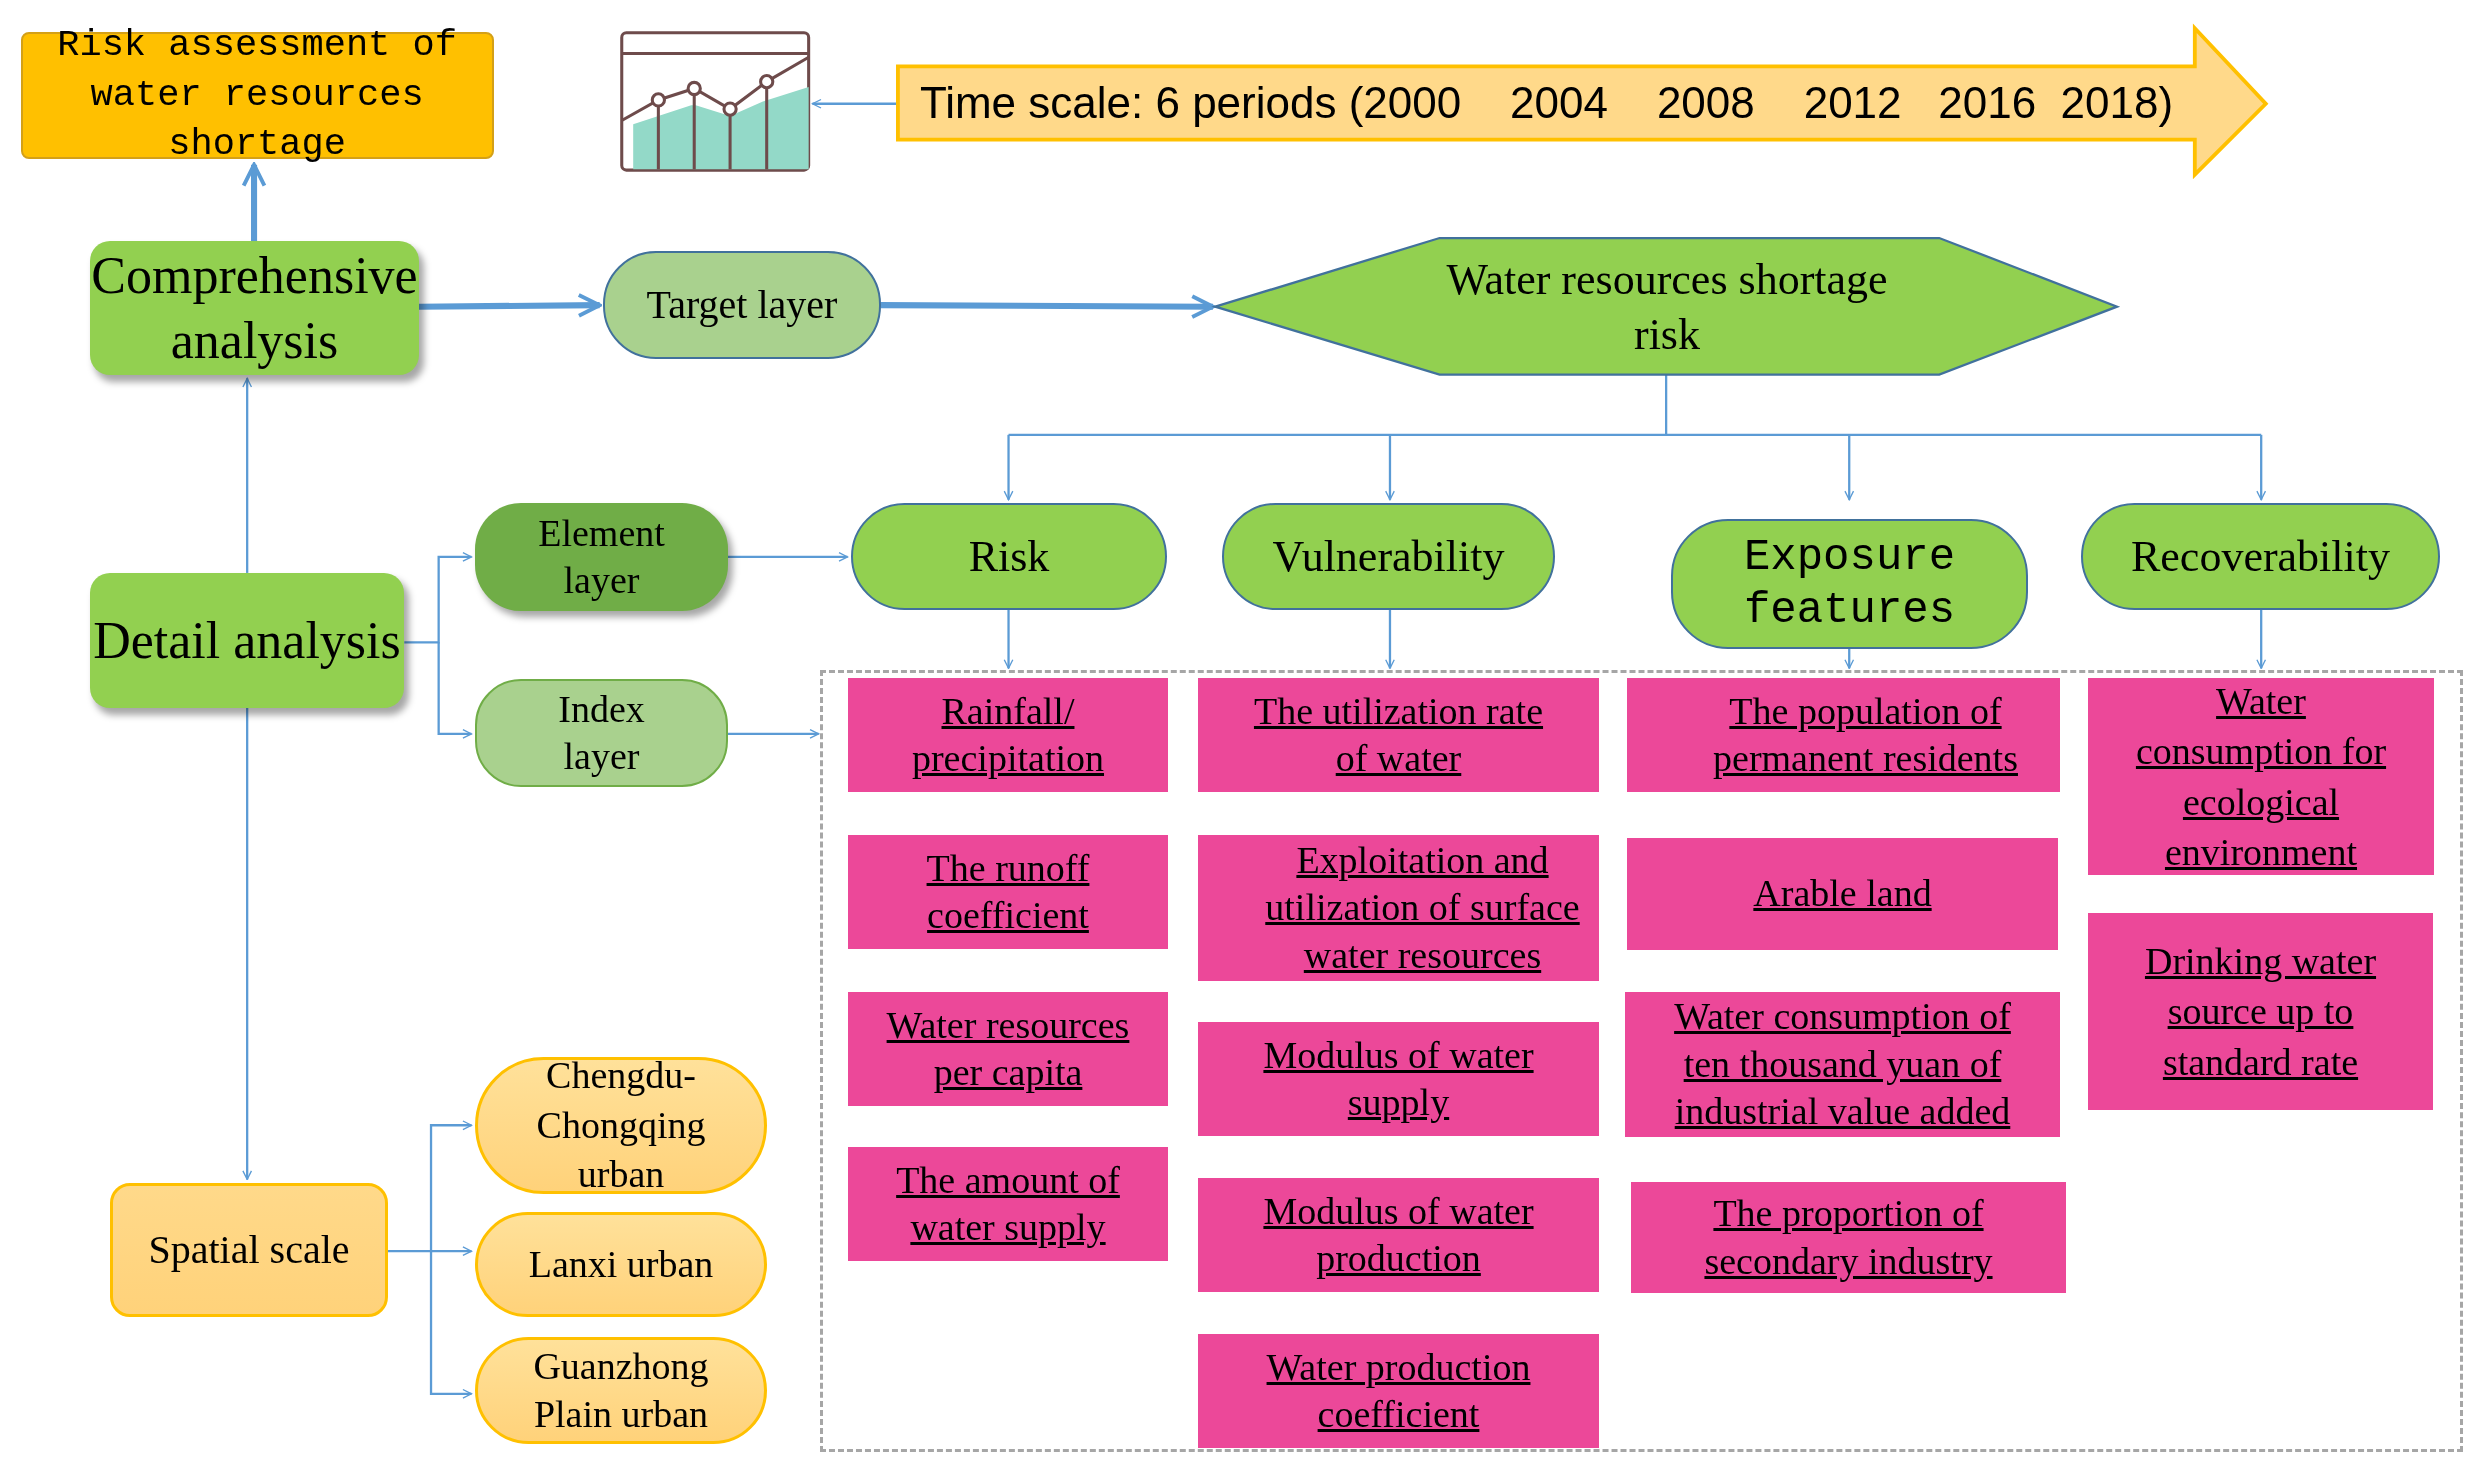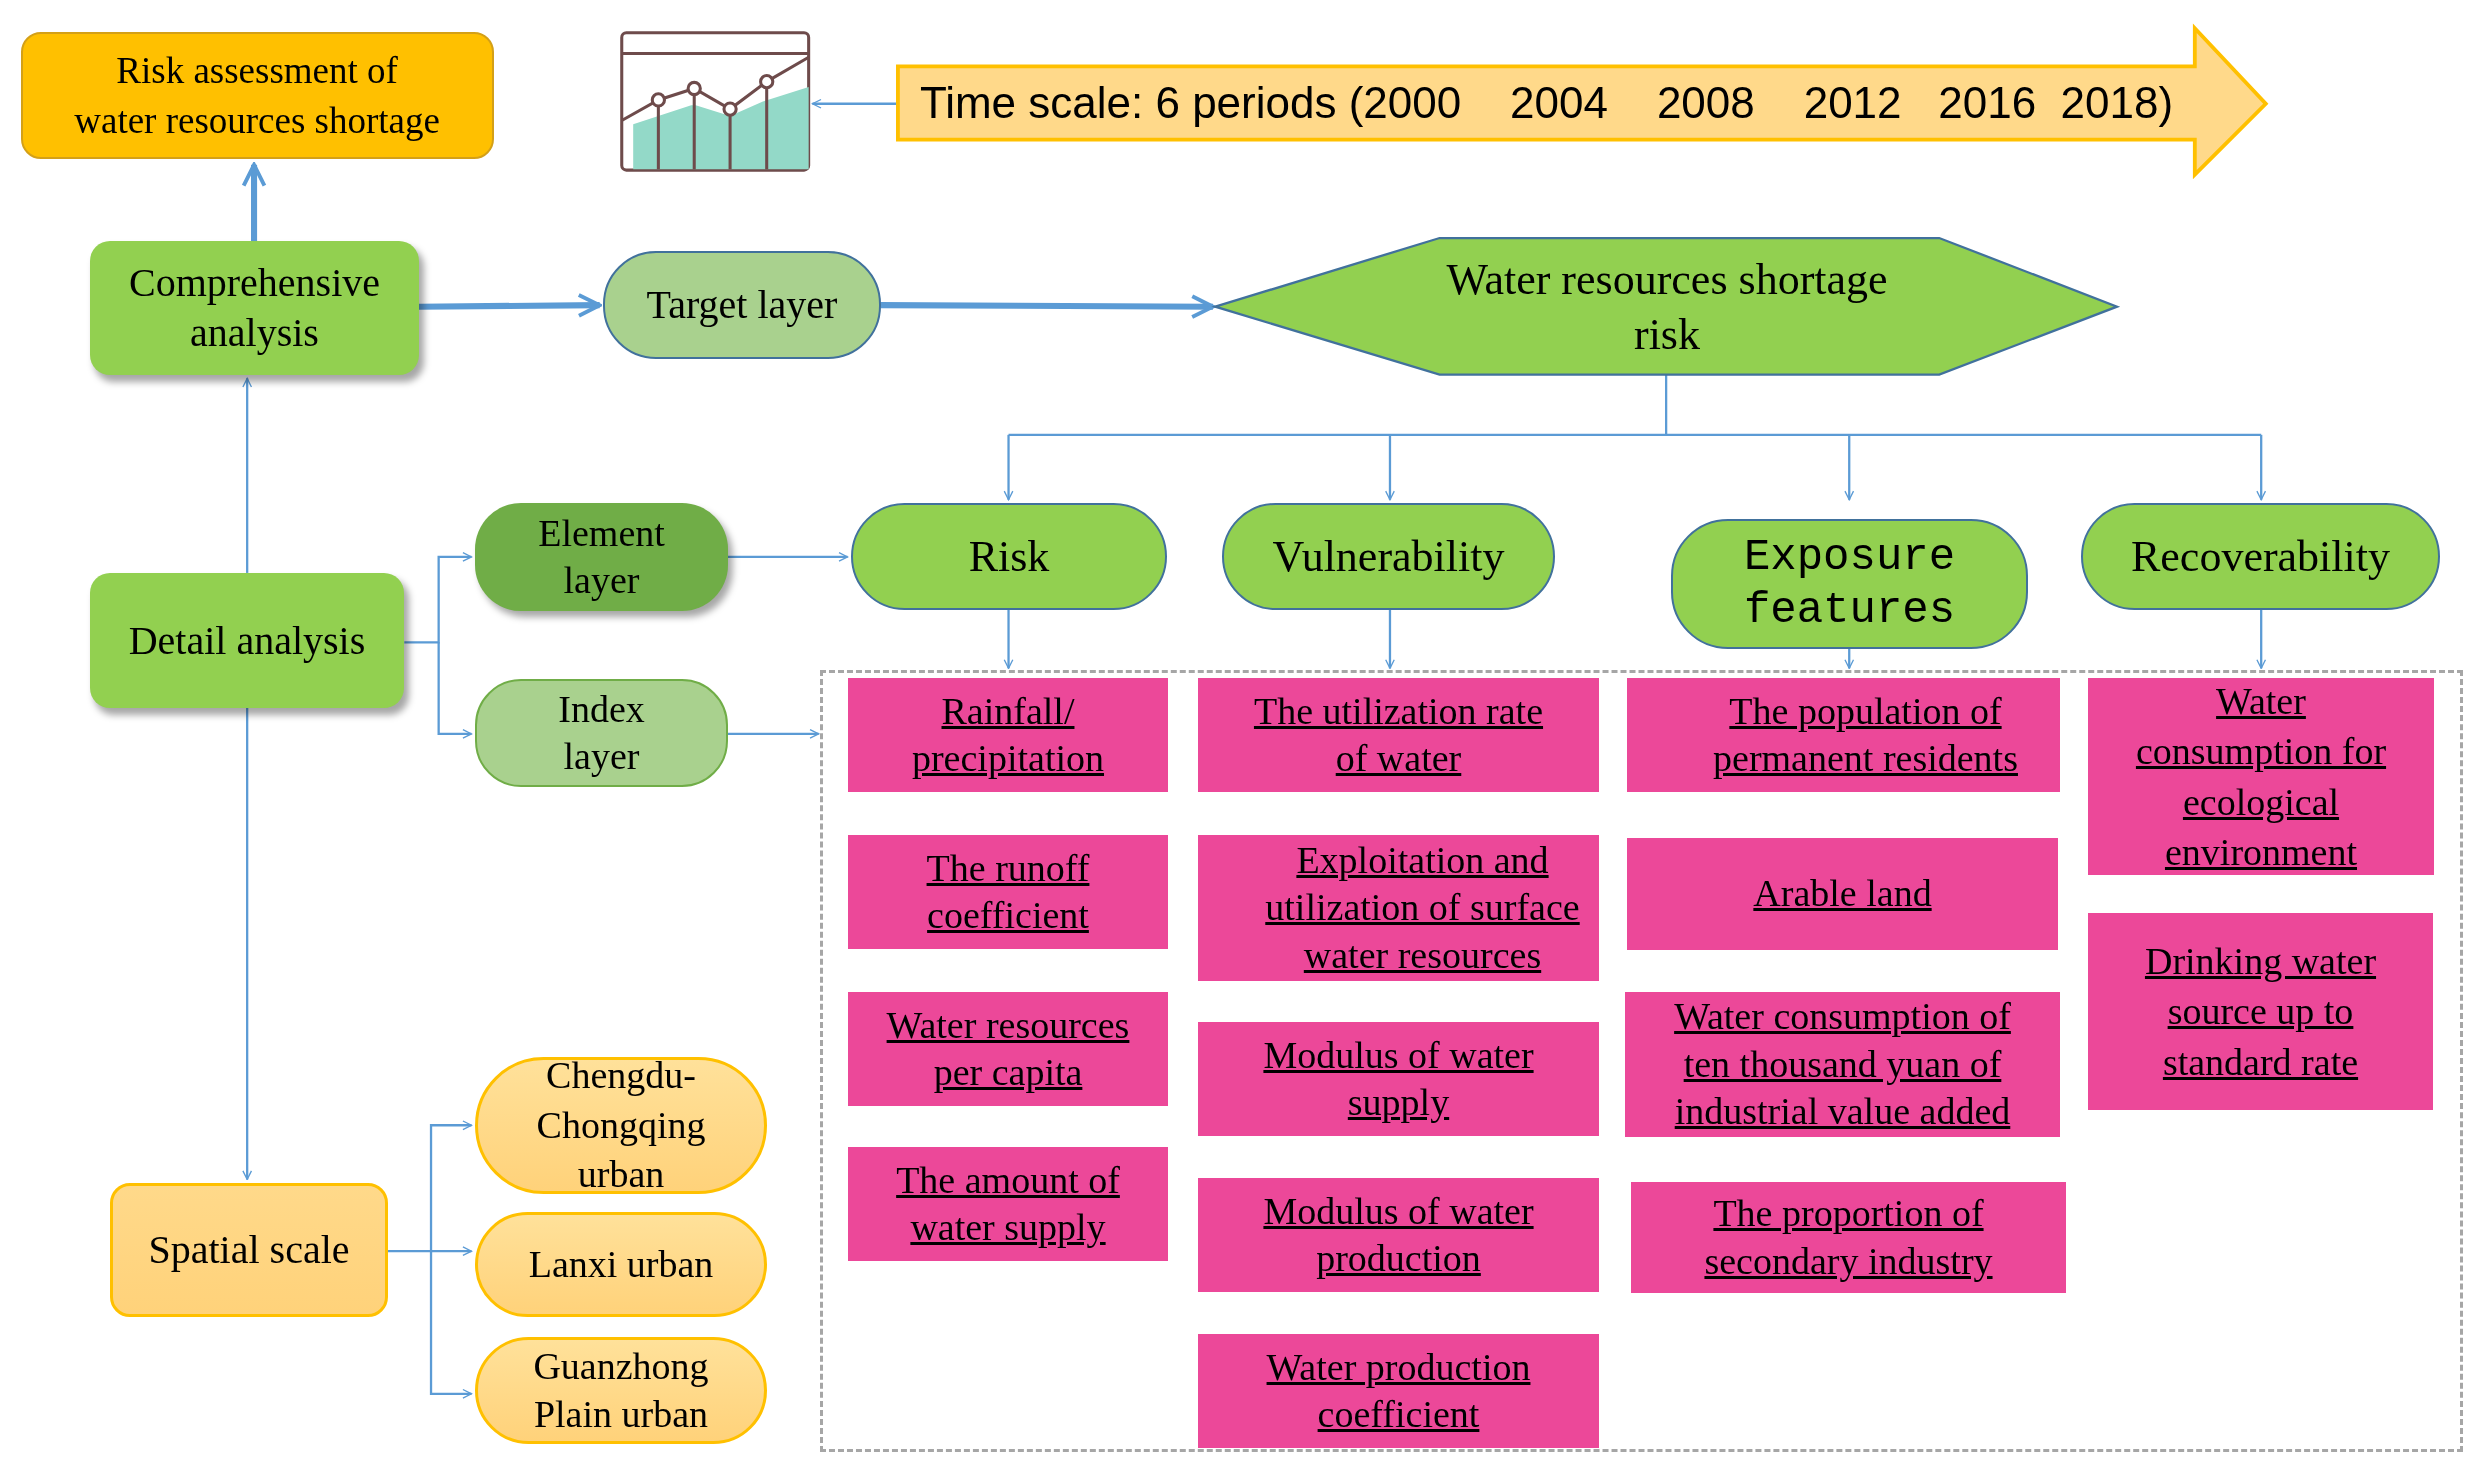--- a/index.html
+++ b/index.html
@@ -1,21 +1,21 @@
 <!DOCTYPE html>
 <html style="font-size:12.2px"><head>
 <meta charset="utf-8">
 <style>
   html, body { margin:0; padding:0; background:#ffffff; }
   body { width:2487px; height:1480px; position:relative; overflow:hidden; font-family:"Liberation Serif", serif; color:#000; }
   .abs { position:absolute; box-sizing:border-box; display:flex; align-items:center; justify-content:center; text-align:center; }
   .txt { white-space:pre-line; line-height:1.25; }
   svg.lines { position:absolute; left:0; top:0; }
-  .risk-assess { background:#ffc000; border:2.3px solid #d4a017; border-radius:20px; font-family:Liberation Serif, serif; font-size:37px; line-height:1.35; }
-  .green-rect { background:#92d050; border-radius:20px; box-shadow:4.6px 6.1px 7.6px rgba(0,0,0,0.35); font-size:40px; }
+  .risk-assess { background:#ffc000; border:2.3px solid #d4a017; border-radius:8px; font-family:Liberation Mono, monospace; font-size:37px; line-height:1.35; }
+  .green-rect { background:#92d050; border-radius:20px; box-shadow:4.6px 6.1px 7.6px rgba(0,0,0,0.35); font-size:52px; }
   .pill-light { background:#a9d18e; border:2.3px solid #41719c; border-radius:53px; font-size:40px; }
   .pill-element { background:#70ad47; border-radius:46px; box-shadow:4.6px 6.1px 7.6px rgba(0,0,0,0.35); font-size:38px; }
   .pill-index { background:#a9d18e; border:2.3px solid #70ad47; border-radius:46px; font-size:38px; }
   .orange-rect { background:linear-gradient(#ffd98a,#ffd27a); border:3.1px solid #ffc000; border-radius:20px; font-size:40px; }
   .orange-pill { background:linear-gradient(#ffe19a,#ffd27a); border:3.1px solid #ffc000; border-radius:69px; font-size:38px; }
   .el-pill { background:#92d050; border:2.3px solid #41719c; border-radius:57px; font-size:44px; }
   .idx { background:#ec4899; font-size:38px;text-decoration:underline; }
   .dash-box { border:3.1px dashed #a6a6a6; }
   .time-text { font-family:"Liberation Sans", sans-serif; font-size:44px; white-space:pre; }
 </style>

